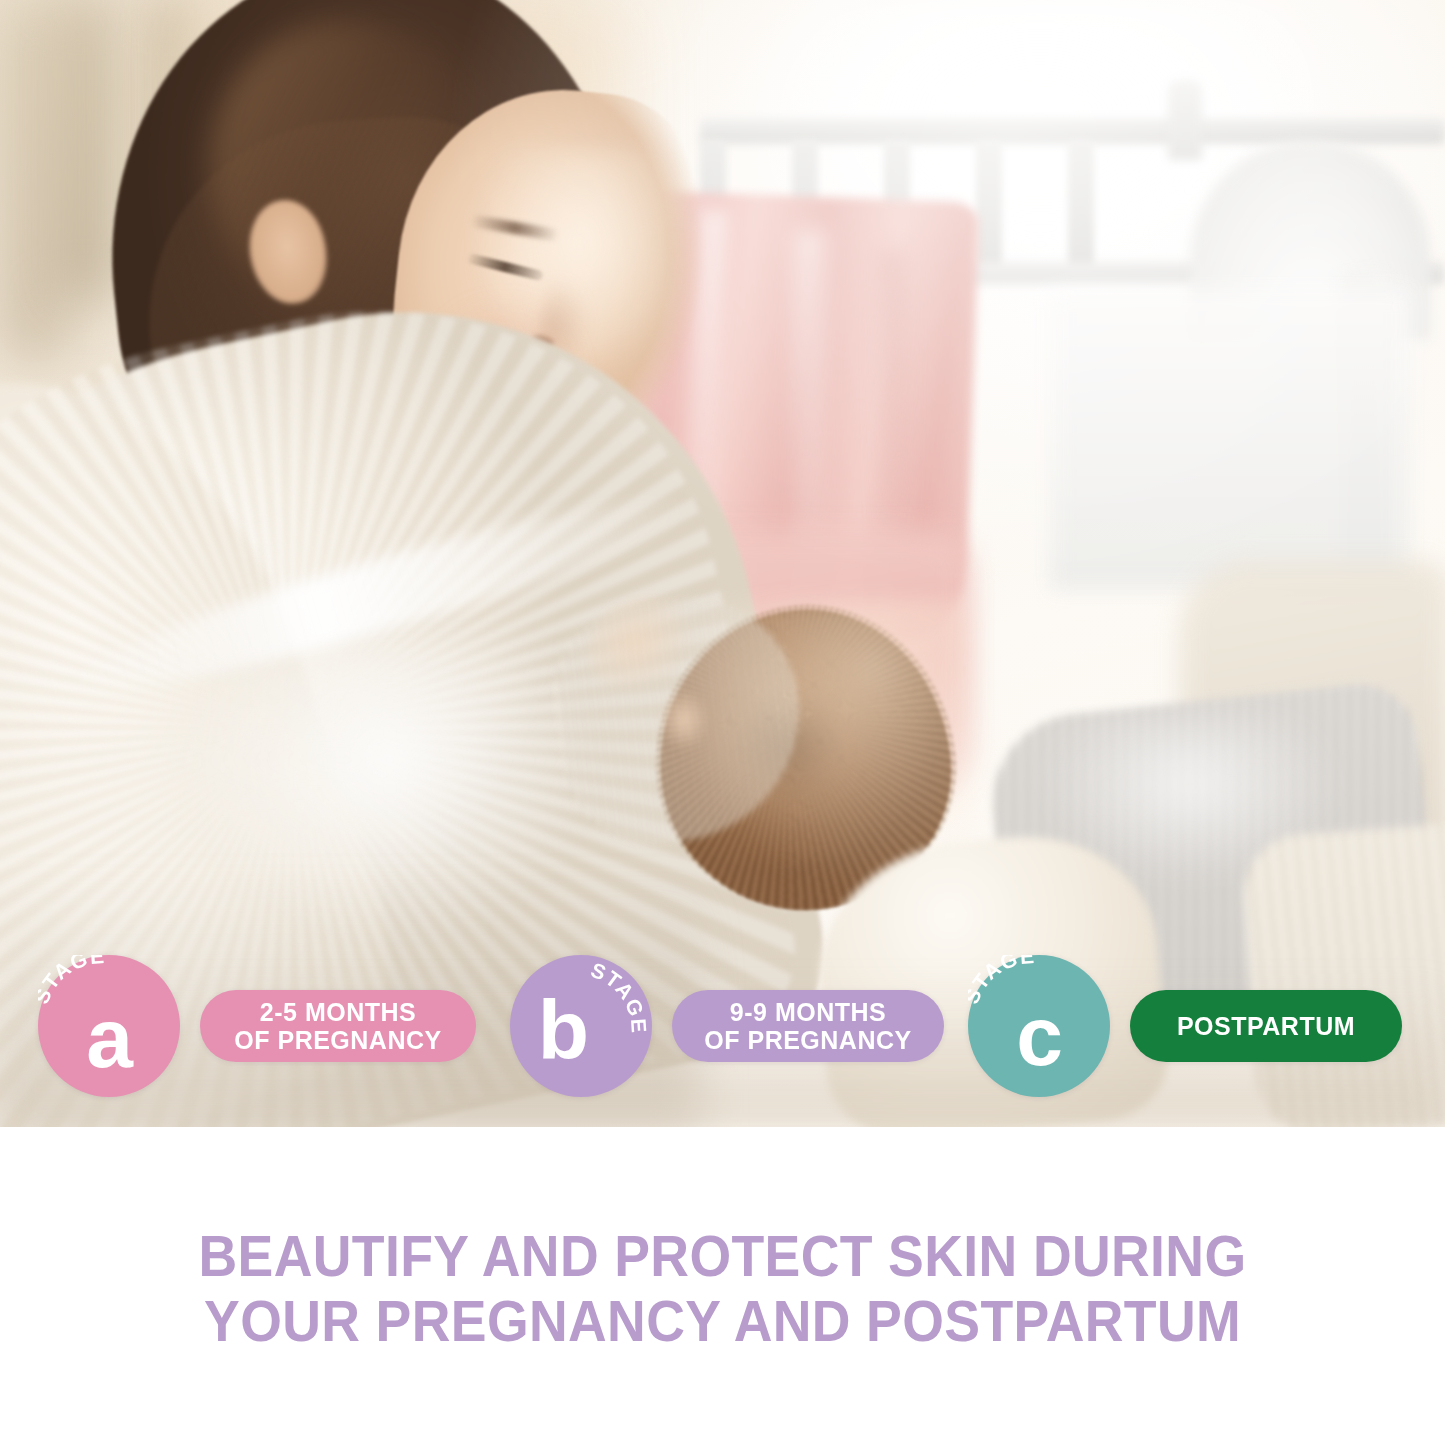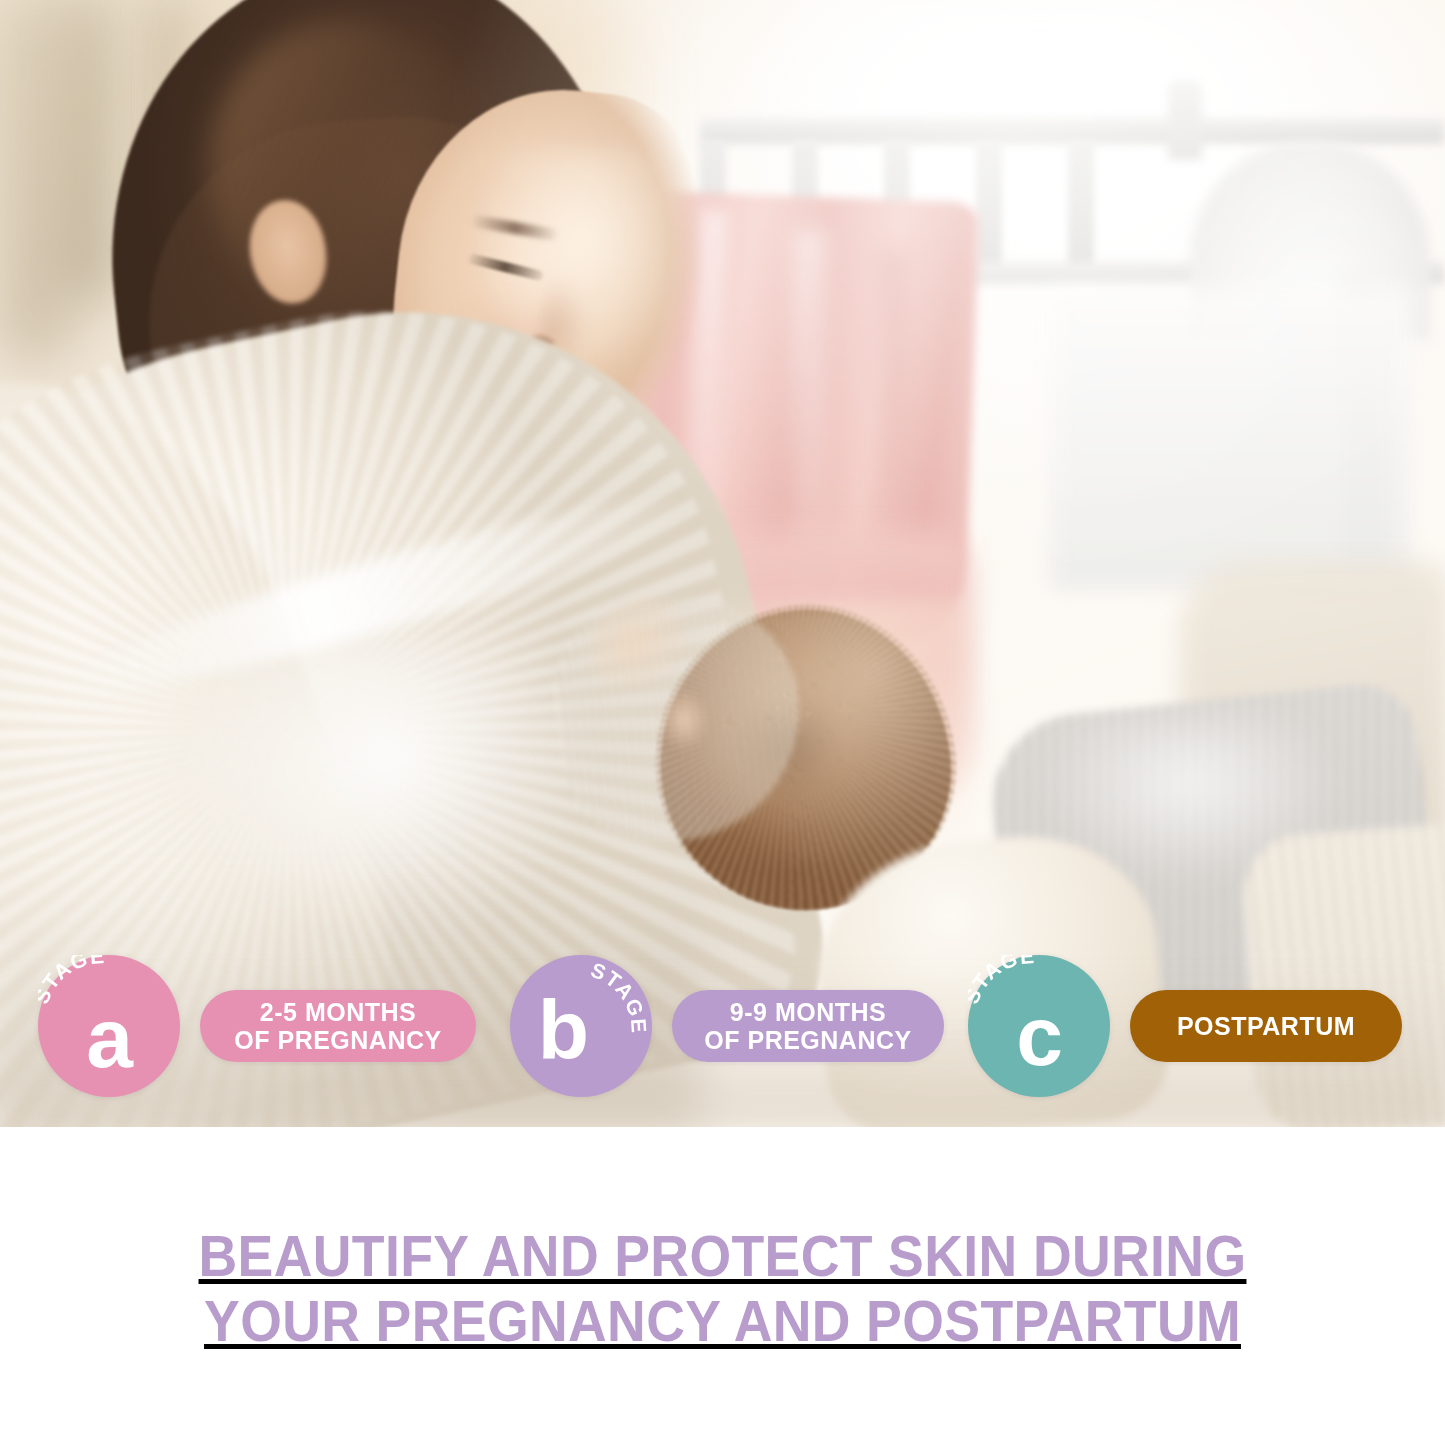--- a/index.html
+++ b/index.html
@@ -433,21 +433,20 @@
   #grp-b .stage-pill { width:272px; margin-left:20px; }
   #grp-c { left:968px; }
   #grp-c .stage-pill { width:272px; margin-left:20px; }
 
   
   .headline {
     position:absolute;
     left:0; top:1224px;
     width:1445px;
     text-align:center;
-    text-decoration:underline;
   }
   .headline-line {
     font-family:"Liberation Sans Narrow","Liberation Sans", sans-serif;
     font-size:57px;
     font-weight:700;
     letter-spacing:.4px;
     line-height:1.14;
     transform:scaleX(.94);
     transform-origin:center;
     white-space:nowrap;
@@ -575,21 +574,21 @@
         <svg class="arc-svg" viewBox="0 0 142 142">
           <defs>
             <path id="arcC" d="M 18,98 A 56,56 0 0 1 110,32" fill="none"></path>
           </defs>
           <text>
             <textPath href="#arcC" startOffset="50%" text-anchor="middle">STAGE</textPath>
           </text>
         </svg>
         <span class="stage-letter pos-c">c</span>
       </div>
-      <div class="stage-pill" style="background:#a16207">
+      <div class="stage-pill" style="background:#15803d">
         <span class="pill-text">
           <span>POSTPARTUM</span>
         </span>
       </div>
     </div>
   </div>
 
   <div class="headline">
     <div class="headline-line" style="color:#b79ccc">BEAUTIFY AND PROTECT SKIN DURING</div>
     <div class="headline-line" style="color:#b79ccc">YOUR PREGNANCY AND POSTPARTUM</div>

